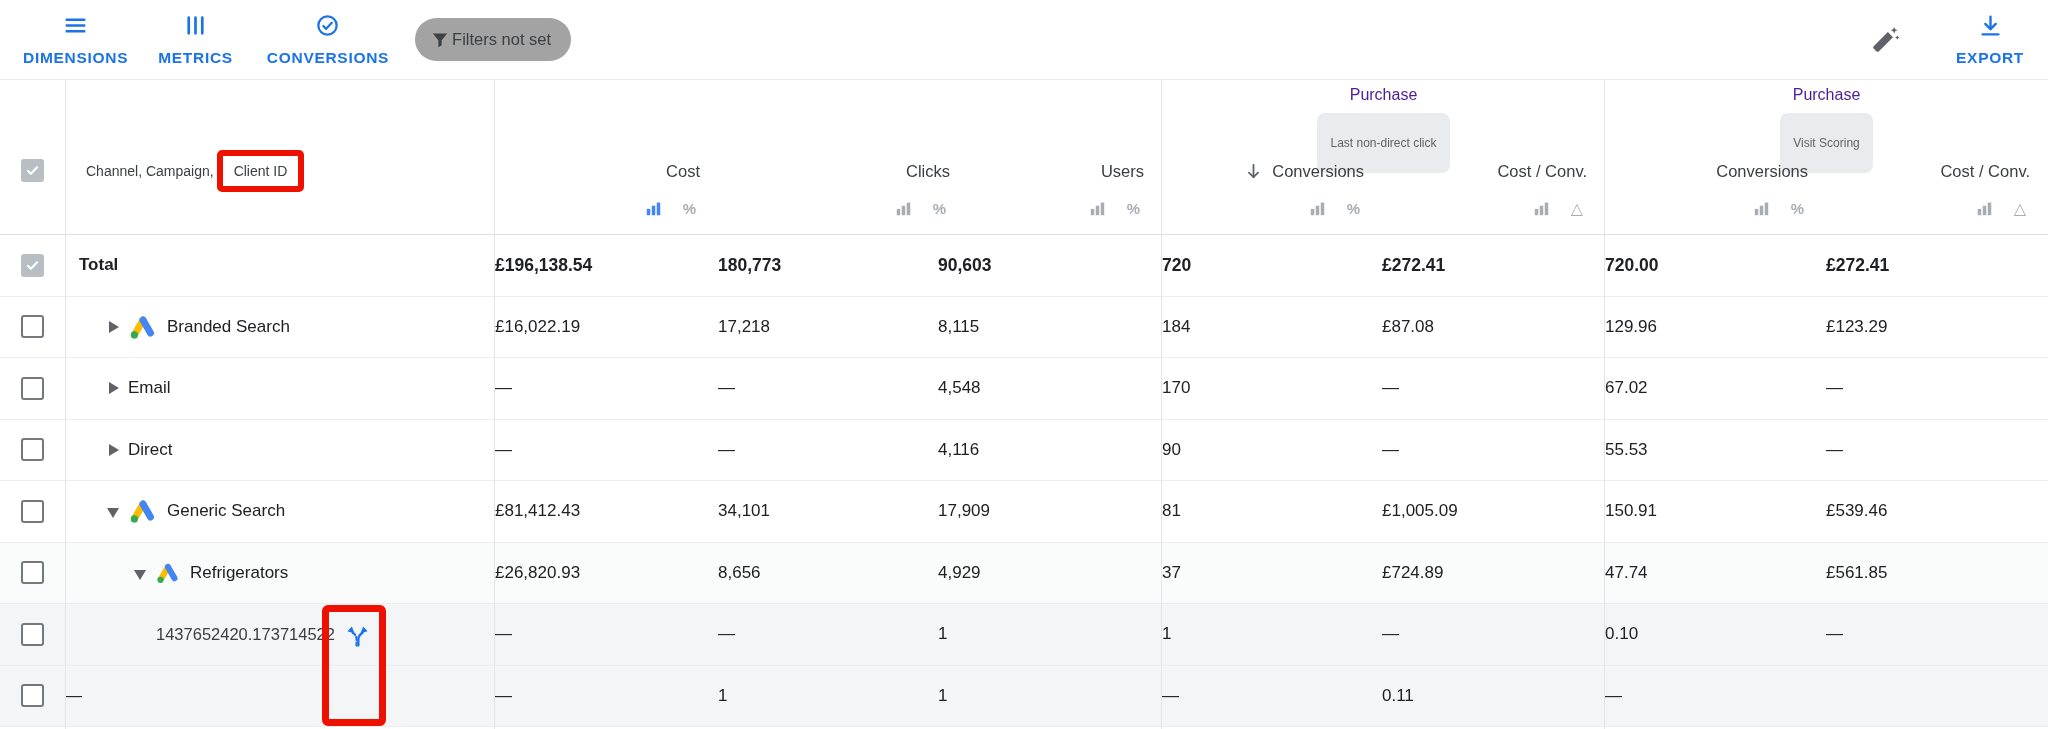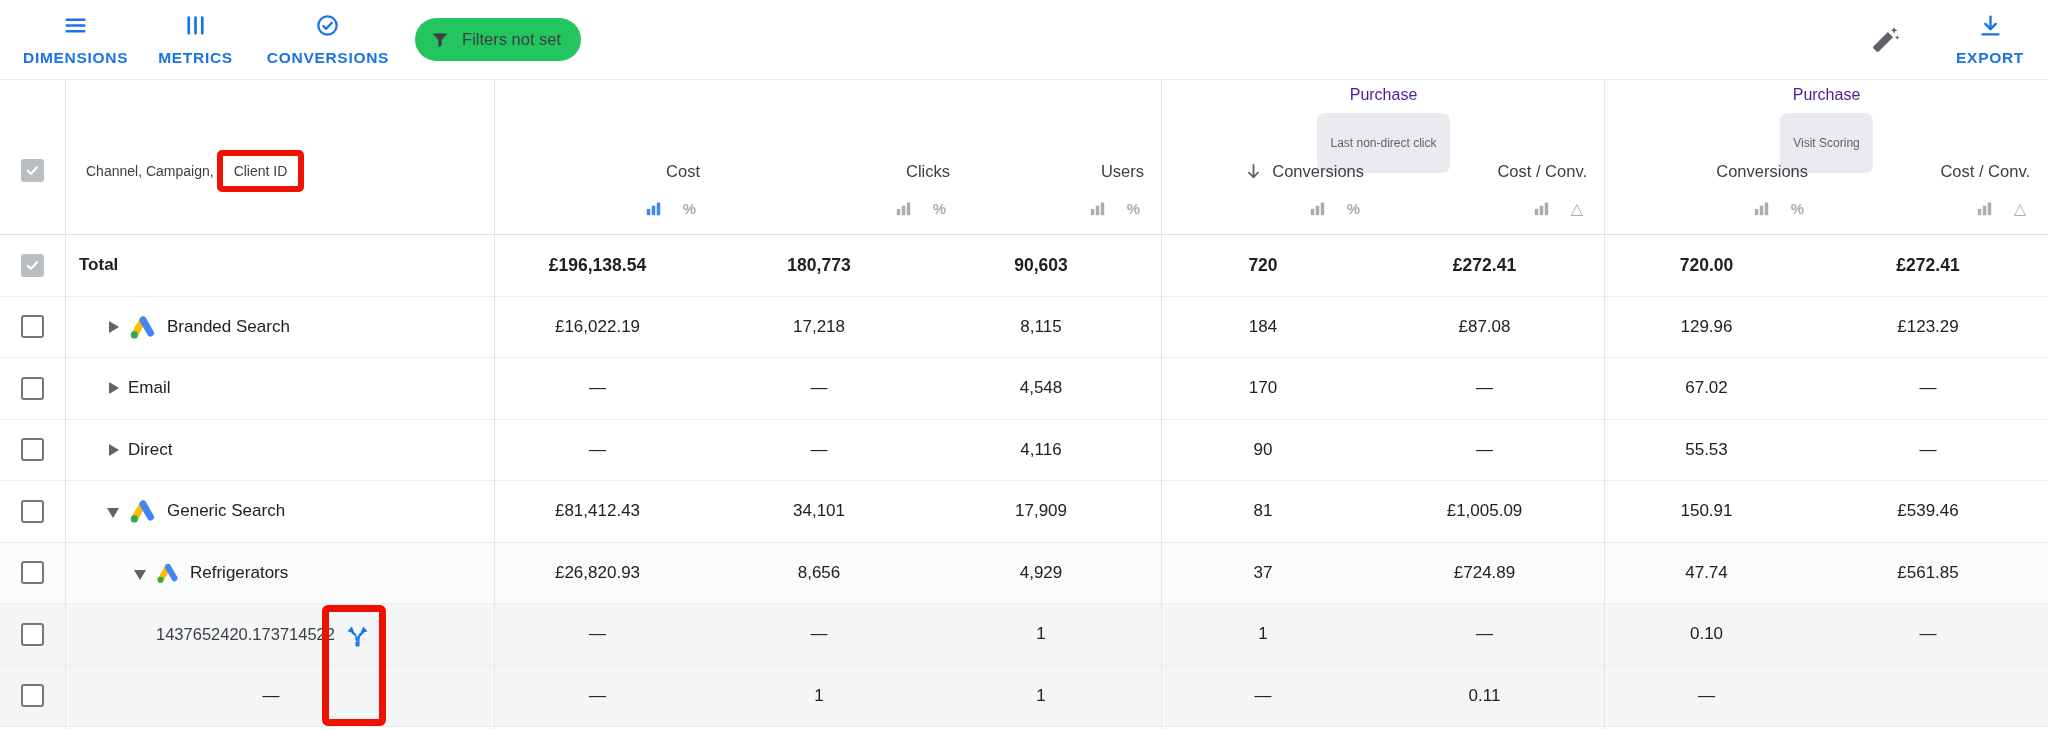--- a/index.html
+++ b/index.html
@@ -9,22 +9,22 @@
 
   
   .toolbar { display: flex; align-items: center; height: 80px; padding: 0 24px 0 23px;
              border-bottom: 1px solid #e9ebee; background: #fff; }
   .tb-btn { display: flex; align-items: center; gap: 11px; color: #1a73e8; font-size: 15.5px;
             font-weight: 700; letter-spacing: .7px; cursor: pointer; white-space: nowrap; flex-direction: column; }
   .tb-icon { width: 25px; height: 25px; display: inline-flex; flex: none; }
   .tb-icon svg { width: 100%; height: 100%; }
   .m-metrics { margin-left: 30px; }
   .m-conversions { margin-left: 34px; }
-  .filters-chip { margin-left: 26px; display: flex; align-items: center; gap: 11px; height: 43px;
-                  padding: 0 20px 0 14px; border-radius: 22px; background: #22c55e; color: #3c4043;
+  .filters-chip { margin-left: 26px; display: flex; align-items: center; gap: 1px; height: 43px;
+                  padding: 0 20px 0 14px; border-radius: 22px; background: #a3a3a3; color: #3c4043;
                   font-size: 16.5px; cursor: pointer; }
   .filters-chip .tb-icon { width: 22px; height: 22px; }
   .tb-right { margin-left: auto; display: flex; align-items: center; gap: 56px; }
   .wand-btn { width: 30px; height: 30px; display: inline-flex; cursor: pointer; }
   .wand-btn svg { width: 100%; height: 100%; }
 
   
   .table { position: absolute; top: 80px; left: 0; width: 2048px; bottom: 0; background: #fff; }
   .vline { position: absolute; top: 0; bottom: 0; width: 1px; background: #e3e6e9; z-index: 3; }
   .vl1 { left: 65px; } .vl2 { left: 494px; } .vl3 { left: 1161px; } .vl4 { left: 1604px; }
@@ -77,21 +77,21 @@
       border-left: 10px solid #5f6368; border-top: 6px solid transparent; border-bottom: 6px solid transparent; }
   .arrow.expanded::after { content: ""; position: absolute; left: 0; top: 3px;
       border-top: 10px solid #5f6368; border-left: 6px solid transparent; border-right: 6px solid transparent; }
   .indent1 .arrow { margin-left: 55px; }
   .indent2 .row-label { margin-left: 77px; font-size: 16.5px; color: #3c4043; }
   .row-icon { width: 30px; height: 30px; flex: none; display: inline-flex; }
   .row-icon svg { width: 100%; height: 100%; }
   .indent1 .row-icon { width: 26px; height: 26px; }
   .journey-icon { width: 27px; height: 27px; flex: none; display: inline-flex; cursor: pointer; }
   .journey-icon svg { width: 100%; height: 100%; }
-  .num { text-align: center; padding-right: 18px; font-size: 17px; color: #202124; }
+  .num { text-align: left; padding-right: 18px; font-size: 17px; color: #202124; }
   .trow.total .num { font-weight: 700; font-size: 17.5px; }
   .trow.total .row-label { font-weight: 700; }
 
   
   .red-overlay { position: absolute; left: 322px; top: 525px; width: 64px; height: 121px;
                  border: 7px solid #ee1100; border-radius: 6px; z-index: 5; pointer-events: none; }
 </style>
 </head>
 <body>
 

